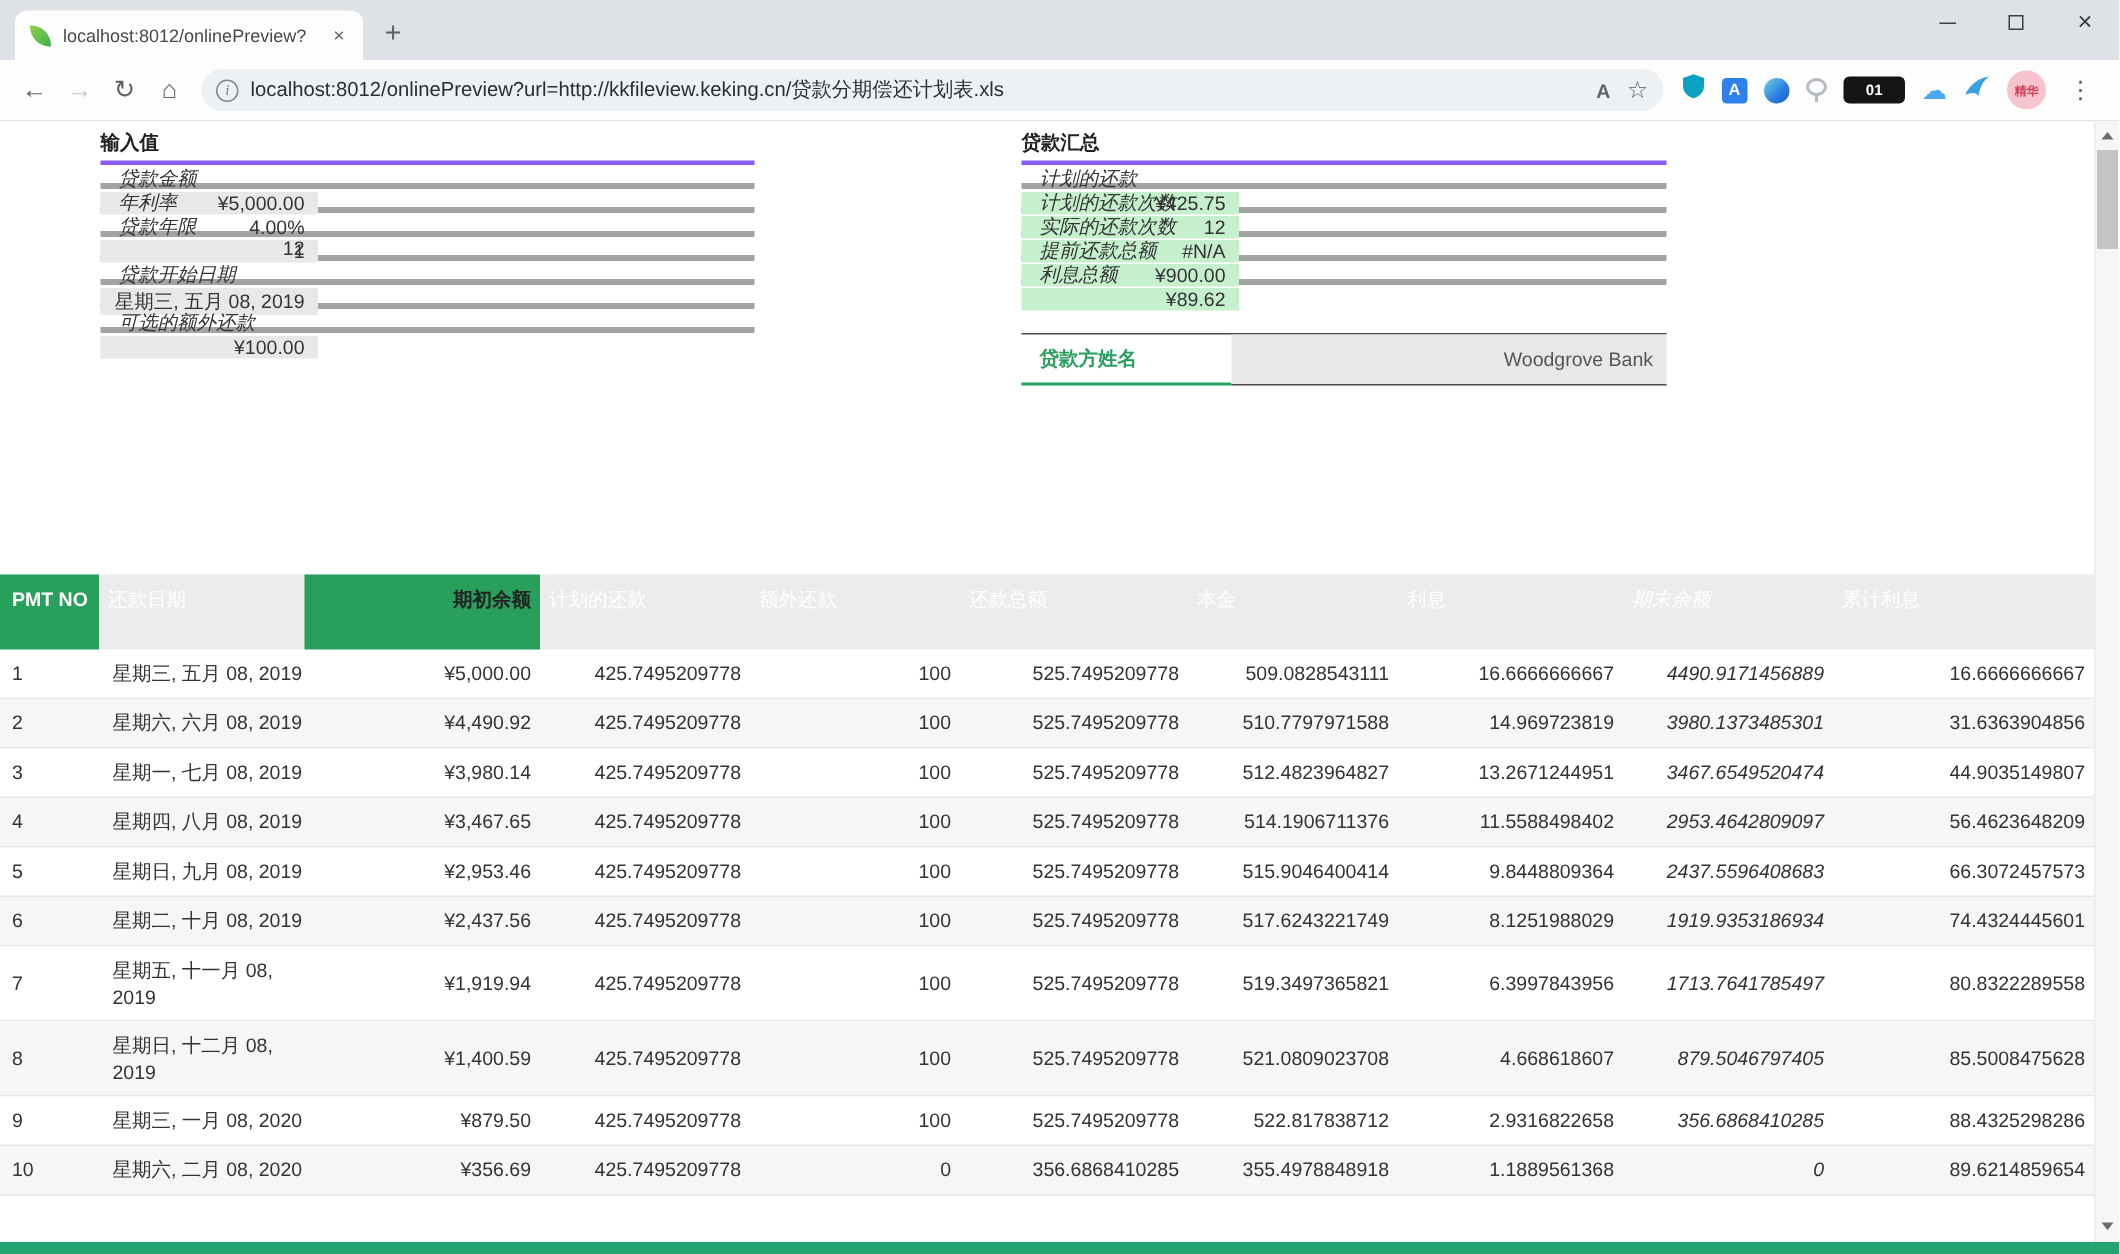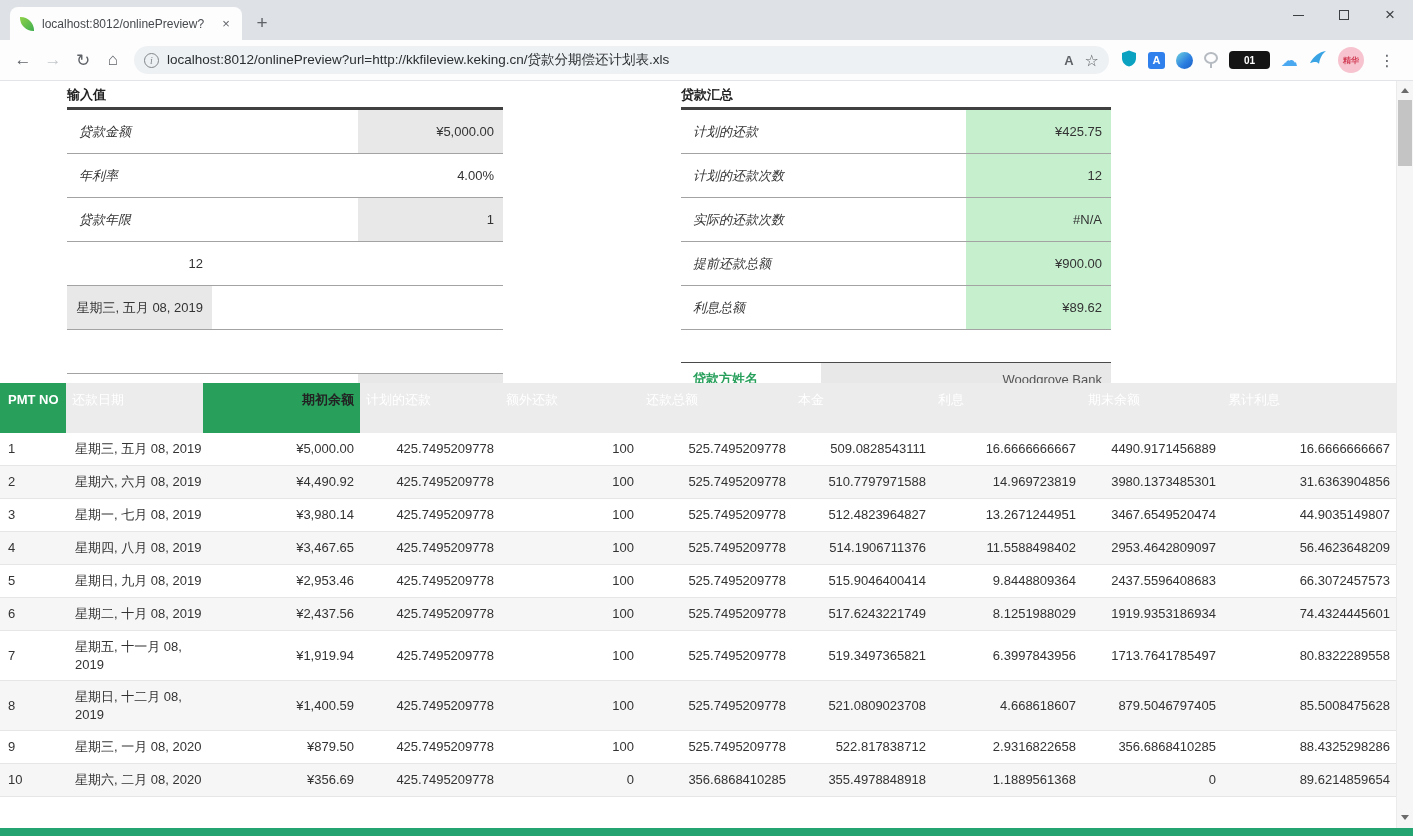--- a/index.html
+++ b/index.html
@@ -43,25 +43,25 @@
   .badge01 { min-width:18px; height:18px; background:#151515; color:#fff; border-radius:4px; font-size:10px;
              font-weight:bold; display:flex; align-items:center; justify-content:center; padding:0 15px; }
   .cloud-ic { font-size:17px; color:#4aa8f0; line-height:1; }
   .avatar { width:26px; height:26px; border-radius:50%; background:#f6c3ce; color:#d23f57; font-size:8px;
             font-weight:bold; display:flex; align-items:center; justify-content:center; overflow:hidden; }
   .menu-ic { font-size:16px; color:#5f6368; padding:0 4px; }
 
   
   .content { position:relative; height:755px; background:#fff; }
   .sec-head { height:27px; line-height:23px; font-weight:bold; font-size:13px; color:#222;
-              border-bottom:3px solid #404040; }
+              border-bottom:3px solid #8b5cf6; }
   .input-block  { position:absolute; left:67px;  top:2px; width:436px; }
   .summary-block{ position:absolute; left:653px; top:2px; width:430px;margin-left:28px; }
 
-  .in-row { display:flex; height:44px; border-bottom:1px solid #a3a3a3; }
+  .in-row { display:flex; height:16px; border-bottom:4px solid #a3a3a3;flex-direction:column; }
   .in-label { flex:1; font-style:italic; font-size:13px; color:#333; padding-left:12px; display:flex; align-items:center; }
   .in-value { width:145px; font-size:13px; color:#333; display:flex; align-items:center; justify-content:flex-end; padding-right:9px; }
   .in-value.shade { background:#e8e8e8; }
   .in-value.green { background:#c6efce; }
   .blank-row { height:33px; border-bottom:1px solid #4a4a4a; }
   .lender-row { display:flex; height:34px; }
   .lender-label { width:140px; color:#28a05c; font-weight:bold; font-size:13px; display:flex; align-items:center;
                   padding-left:12px; border-bottom:2px solid #28a05c; }
   .lender-value { flex:1; background:#e8e8e8; display:flex; align-items:center; justify-content:flex-end;
                   padding-right:9px; font-size:13px; color:#555; border-bottom:1px solid #4a4a4a; }
@@ -74,21 +74,21 @@
   .h-cell.c2 { background:#28a05c; color:#222; font-weight:bold; justify-content:flex-end; }
   .t-row { display:flex; min-height:33px; border-bottom:1px solid #e6e6e6; background:#fff; align-items:center; }
   .t-row.alt { background:#f6f6f6; }
   .t-row.tall { min-height:50px; }
   .b-cell { display:flex; align-items:center; justify-content:flex-end; font-size:13px; color:#333;
             padding:2px 6px; line-height:1.35; align-self:stretch; }
   .b-cell.c0 { justify-content:flex-start; padding-left:8px; }
   .b-cell.c1 { justify-content:flex-start; padding-left:9px; padding-right:0; text-align:left; flex-wrap:wrap; }
   .c0{width:66px;flex:none;}  .c1{width:137px;flex:none;} .c2{width:157px;flex:none;}
   .c3{width:140px;flex:none;} .c4{width:140px;flex:none;} .c5{width:152px;flex:none;}
-  .c6{width:140px;flex:none;} .c7{width:150px;flex:none;} .c8{width:140px;flex:none;}
+  .c6{width:140px;flex:none;} .c7{width:150px;flex:none;} .c8{width:140px;flex:none;font-style:italic;}
   .c9{width:174px;flex:none;}
 
   
   .v-scrollbar { position:absolute; top:0; right:0; width:17px; height:755px; background:#f6f6f6;
                  border-left:1px solid #ebebeb; z-index:4; }
   .sb-btn { position:absolute; left:0; width:16px; height:17px; display:flex; align-items:center; justify-content:center; }
   .sb-btn.up { top:1px; } .sb-btn.down { bottom:10px; }
   .tri-up   { width:0; height:0; border-left:4px solid transparent; border-right:4px solid transparent; border-bottom:5px solid #6b6b6b; }
   .tri-down { width:0; height:0; border-left:4px solid transparent; border-right:4px solid transparent; border-top:5px solid #6b6b6b; }
   .sb-thumb { position:absolute; left:1px; top:19px; width:14px; height:66px; background:#c4c4c4; }
@@ -163,20 +163,21 @@
             <div class="in-value">4.00%</div>
           </div>
           <div class="in-row">
             <div class="in-label">贷款年限</div>
             <div class="in-value shade">1</div>
           </div>
           <div class="in-row">
             <div class="in-value">12</div>
           </div>
           <div class="in-row">
+            <div class="in-label">贷款开始日期</div>
             <div class="in-value shade">星期三, 五月 08, 2019</div>
           </div>
           <div class="in-row">
             <div class="in-label"></div>
             <div class="in-value"></div>
           </div>
           <div class="in-row">
             <div class="in-label">可选的额外还款</div>
             <div class="in-value shade">¥100.00</div>
           </div>

